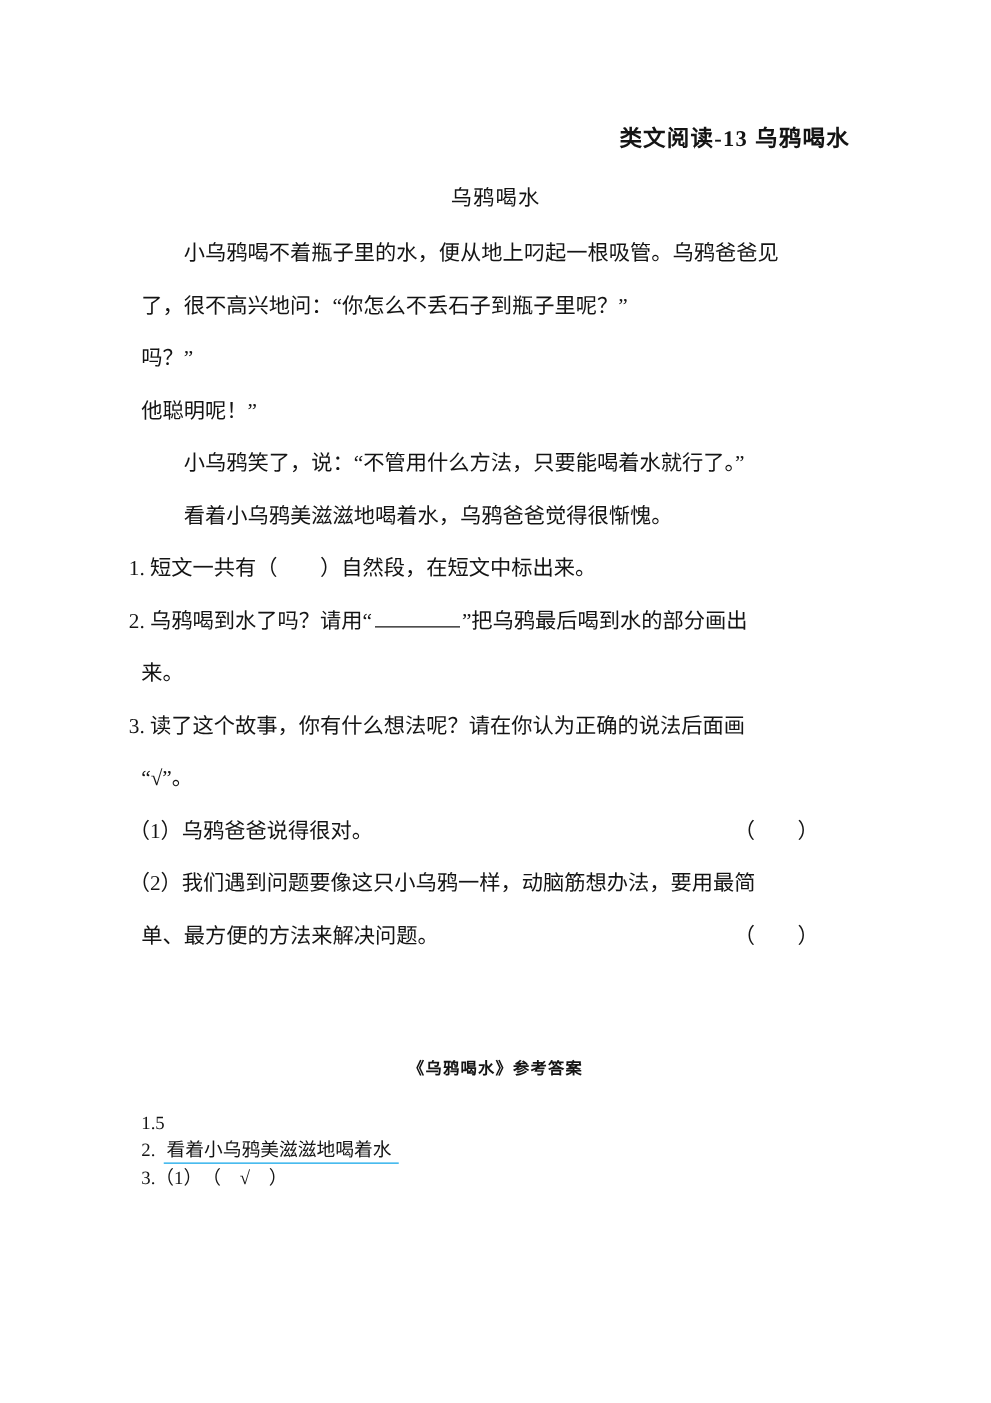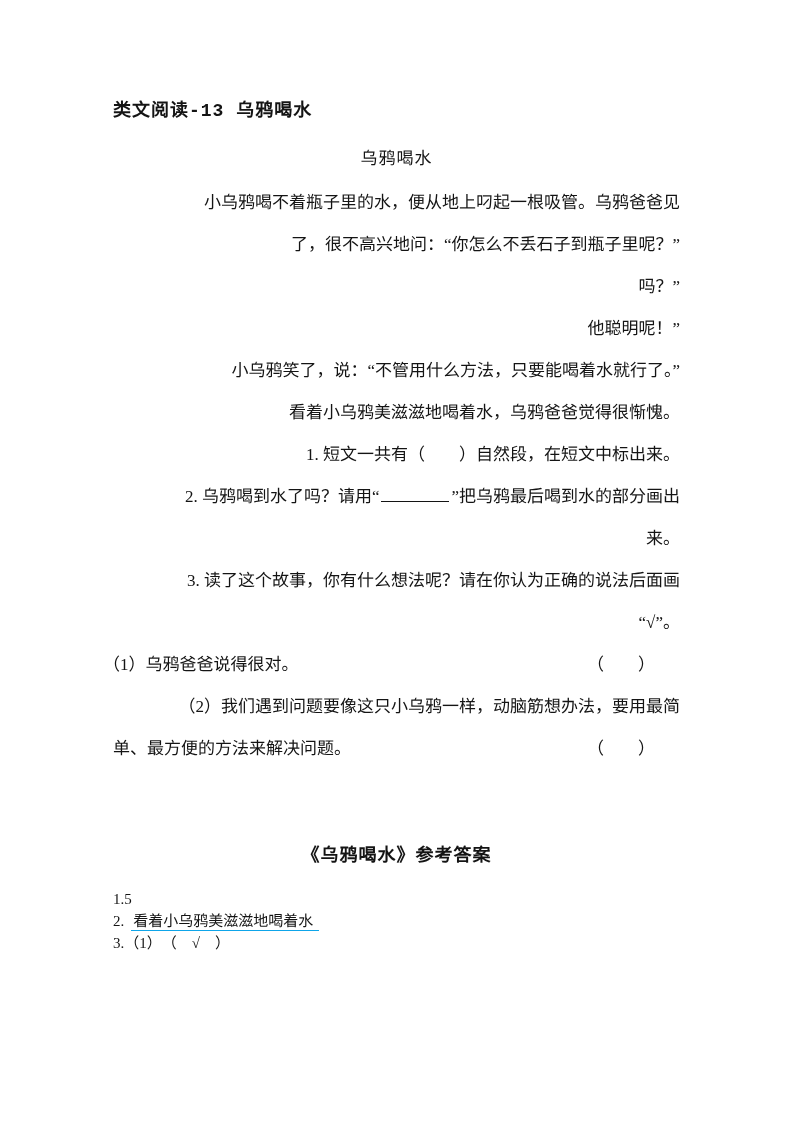--- a/index.html
+++ b/index.html
@@ -16,38 +16,37 @@
     color: #141414;
     overflow: hidden;
     padding: 98px 113px 0 113px;
     font-family: "Liberation Serif", "DejaVu Serif", serif;
   }
   .doc-title {
     margin: 0;
     font-size: 18px;
     line-height: 26px;
     font-weight: bold;
-    text-align: left;
+    text-align: right;
     letter-spacing: 1px;
-    font-family: Liberation Mono, monospace;
+    font-family: Liberation Serif, serif;
     white-space: nowrap;
   }
   .doc-subtitle {
     margin: 22px 0 10px 0;
     font-size: 17px;
     line-height: 26px;
     font-weight: normal;
     text-align: center;
     letter-spacing: 1px;
     font-family: "Liberation Sans", "DejaVu Sans", sans-serif;
     white-space: nowrap;
   }
   .body-block {
     font-size: 17px;
-    text-align: right;
   }
   .line {
     line-height: 42px;
     height: 42px;
     white-space: nowrap;
   }
   .indent { text-indent: 2em; }
   .hang { margin-left: -10px; }
   .flexline {
     display: flex;
@@ -61,21 +60,21 @@
   .blank {
     display: inline-block;
     width: 68px;
     height: 16px;
     border-bottom: 1.5px solid #141414;
     vertical-align: baseline;
     margin: 0 2px;
   }
   .answers-heading {
     margin: 72px 0 0 0;
-    font-size: 18px;
+    font-size: 13px;
     line-height: 26px;
     font-weight: bold;
     text-align: center;
     letter-spacing: 1px;
     font-family: "Liberation Sans", "DejaVu Sans", sans-serif;
     white-space: nowrap;
   }
   .answers {
     margin-top: 20px;
     font-size: 15px;

